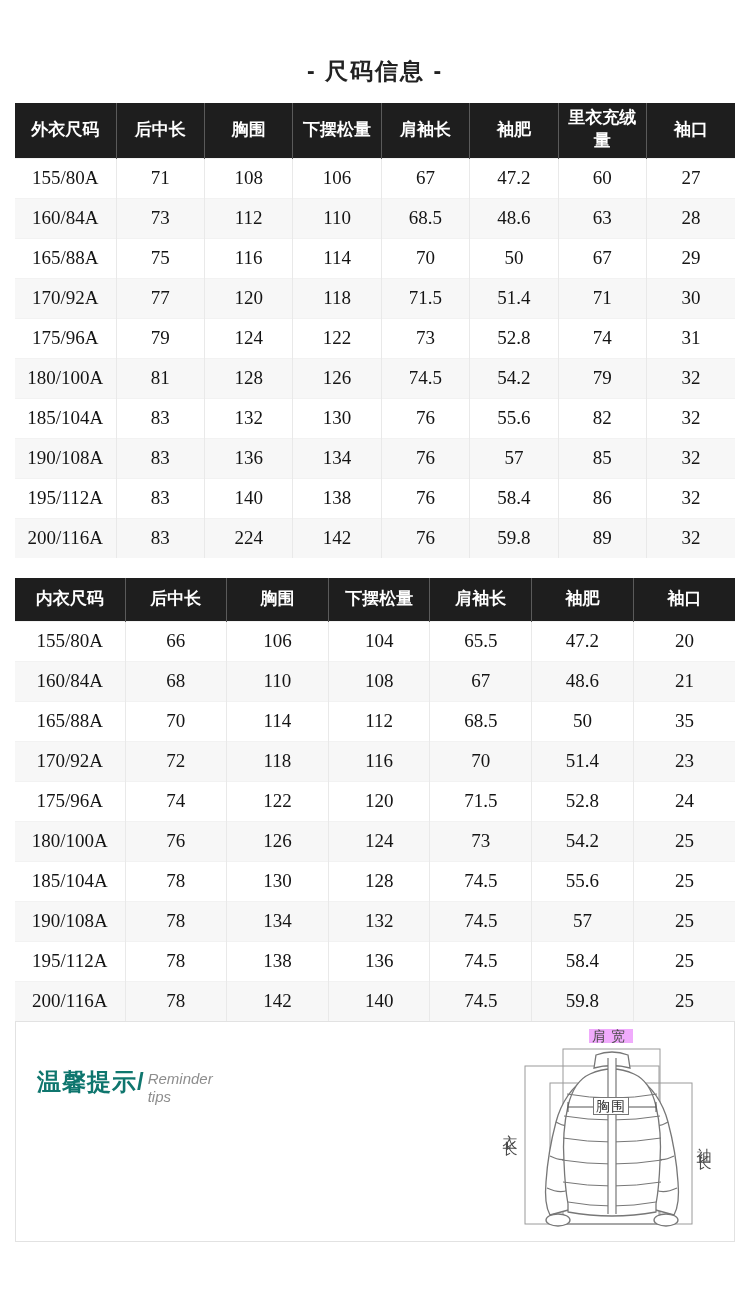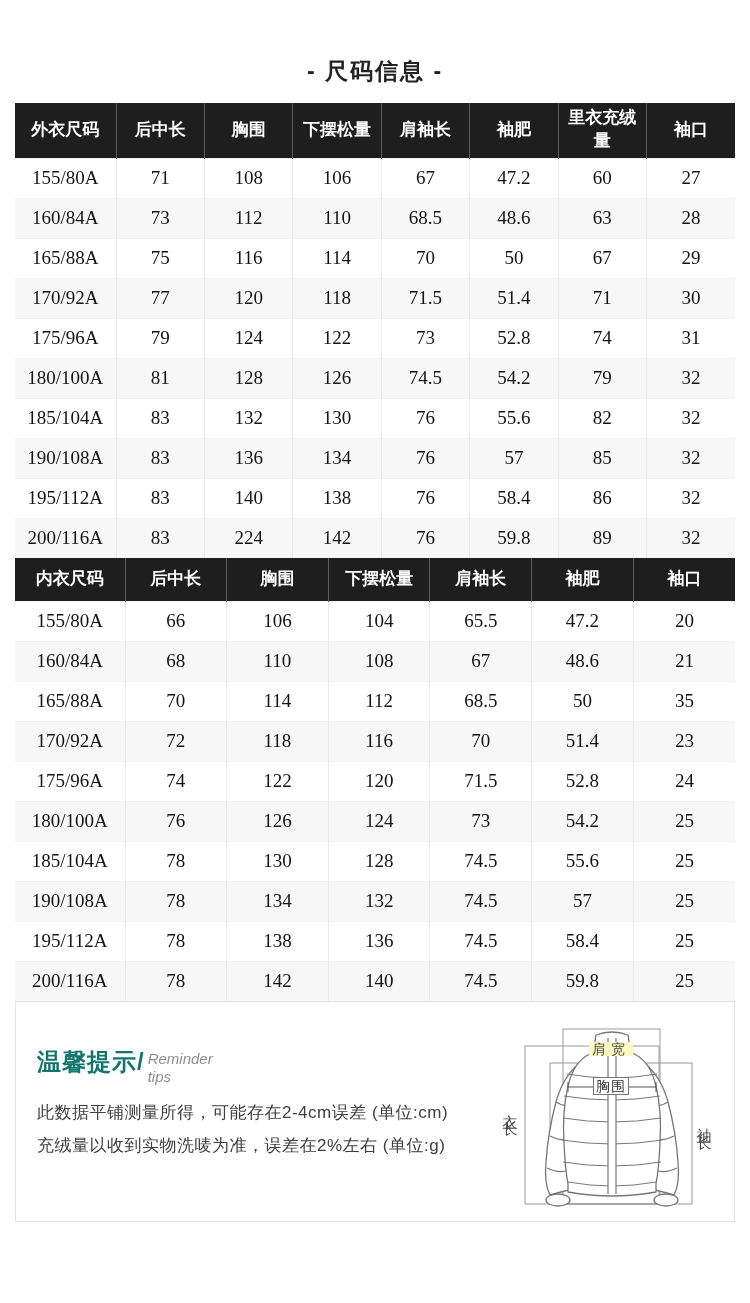--- a/index.html
+++ b/index.html
@@ -28,41 +28,41 @@
   .t1 th:first-child { width:101px; }
   .t2 th:first-child { width:110px; }
   .size-table td {
     height:40px; text-align:center; vertical-align:middle;
     font-family:"Liberation Serif","DejaVu Serif",serif;
     font-size:19px; color:#141414;
     border-right:1px solid #e9e9e9; border-top:1px solid #f2f2f2;
   }
   .size-table td:last-child { border-right:none; }
   .size-table tbody tr:nth-child(even) td { background:#f7f7f7; }
-  .t2 { }
+  .t2 { margin-top:20px; }
   .notes-box {
     width:720px; height:221px; margin:0 15px 8px 15px;
     border:1px solid #e2e2e2; position:relative; background:#fff;
   }
   .tip-head { position:absolute; left:21px; top:44px; white-space:nowrap; }
   .tip-title { font-size:24px; font-weight:700; color:#0f766e; letter-spacing:1px; }
   .tip-en {
     display:inline-block; vertical-align:top; margin-left:3px; padding-top:4px;
     font-size:15px; font-style:italic; color:#8d8d8d; line-height:1.2;
   }
   .tip-text {
     position:absolute; left:21px; top:94px;
     font-size:17px; color:#3e3e3e; line-height:1.95; letter-spacing:0.5px;
   }
   .diagram { position:absolute; top:6px; right:6px; width:230px; height:208px; }
   .diagram svg { position:absolute; inset:0; }
   .lbl { position:absolute; color:#4a4a4a; font-size:14px; line-height:1; }
   .lbl-shoulder {
     left:113px; top:1px; transform:translateX(-50%);
-    background:#fef9c3; padding:0 3px; letter-spacing:5px; white-space:nowrap;margin-top:33px;
+    background:#f0abfc; padding:0 3px; letter-spacing:5px; white-space:nowrap;
   }
   .lbl-chest {
     left:113px; top:69px; transform:translateX(-50%);
     background:#fff; border:1px solid #777; padding:1px 2px;
     color:#333; letter-spacing:1px; white-space:nowrap;
   }
   .lbl-length, .lbl-sleeve {
     writing-mode:vertical-rl; text-orientation:upright; letter-spacing:7px;
     font-size:15px;
   }
@@ -296,24 +296,20 @@
           <td>59.8</td>
           <td>25</td>
         </tr>
       </tbody>
     </table>
 
   <div class="notes-box">
     <div class="tip-head">
       <span class="tip-title">温馨提示/</span><span class="tip-en"><span>Reminder</span><br><span>tips</span></span>
     </div>
-    <div class="tip-text">
-      <div>此数据平铺测量所得，可能存在2-4cm误差 (单位:cm)</div>
-      <div>充绒量以收到实物洗唛为准，误差在2%左右 (单位:g)</div>
-    </div>
 
     <div class="diagram">
       <svg viewBox="0 0 230 208" width="230" height="208" xmlns="http://www.w3.org/2000/svg">
 
         <g fill="none" stroke="#9a9a9a" stroke-width="1">
           <rect x="52" y="55" width="142" height="141"></rect>
           <rect x="27" y="38" width="134" height="158"></rect>
           <rect x="65" y="21" width="97" height="175"></rect>
         </g>
 

